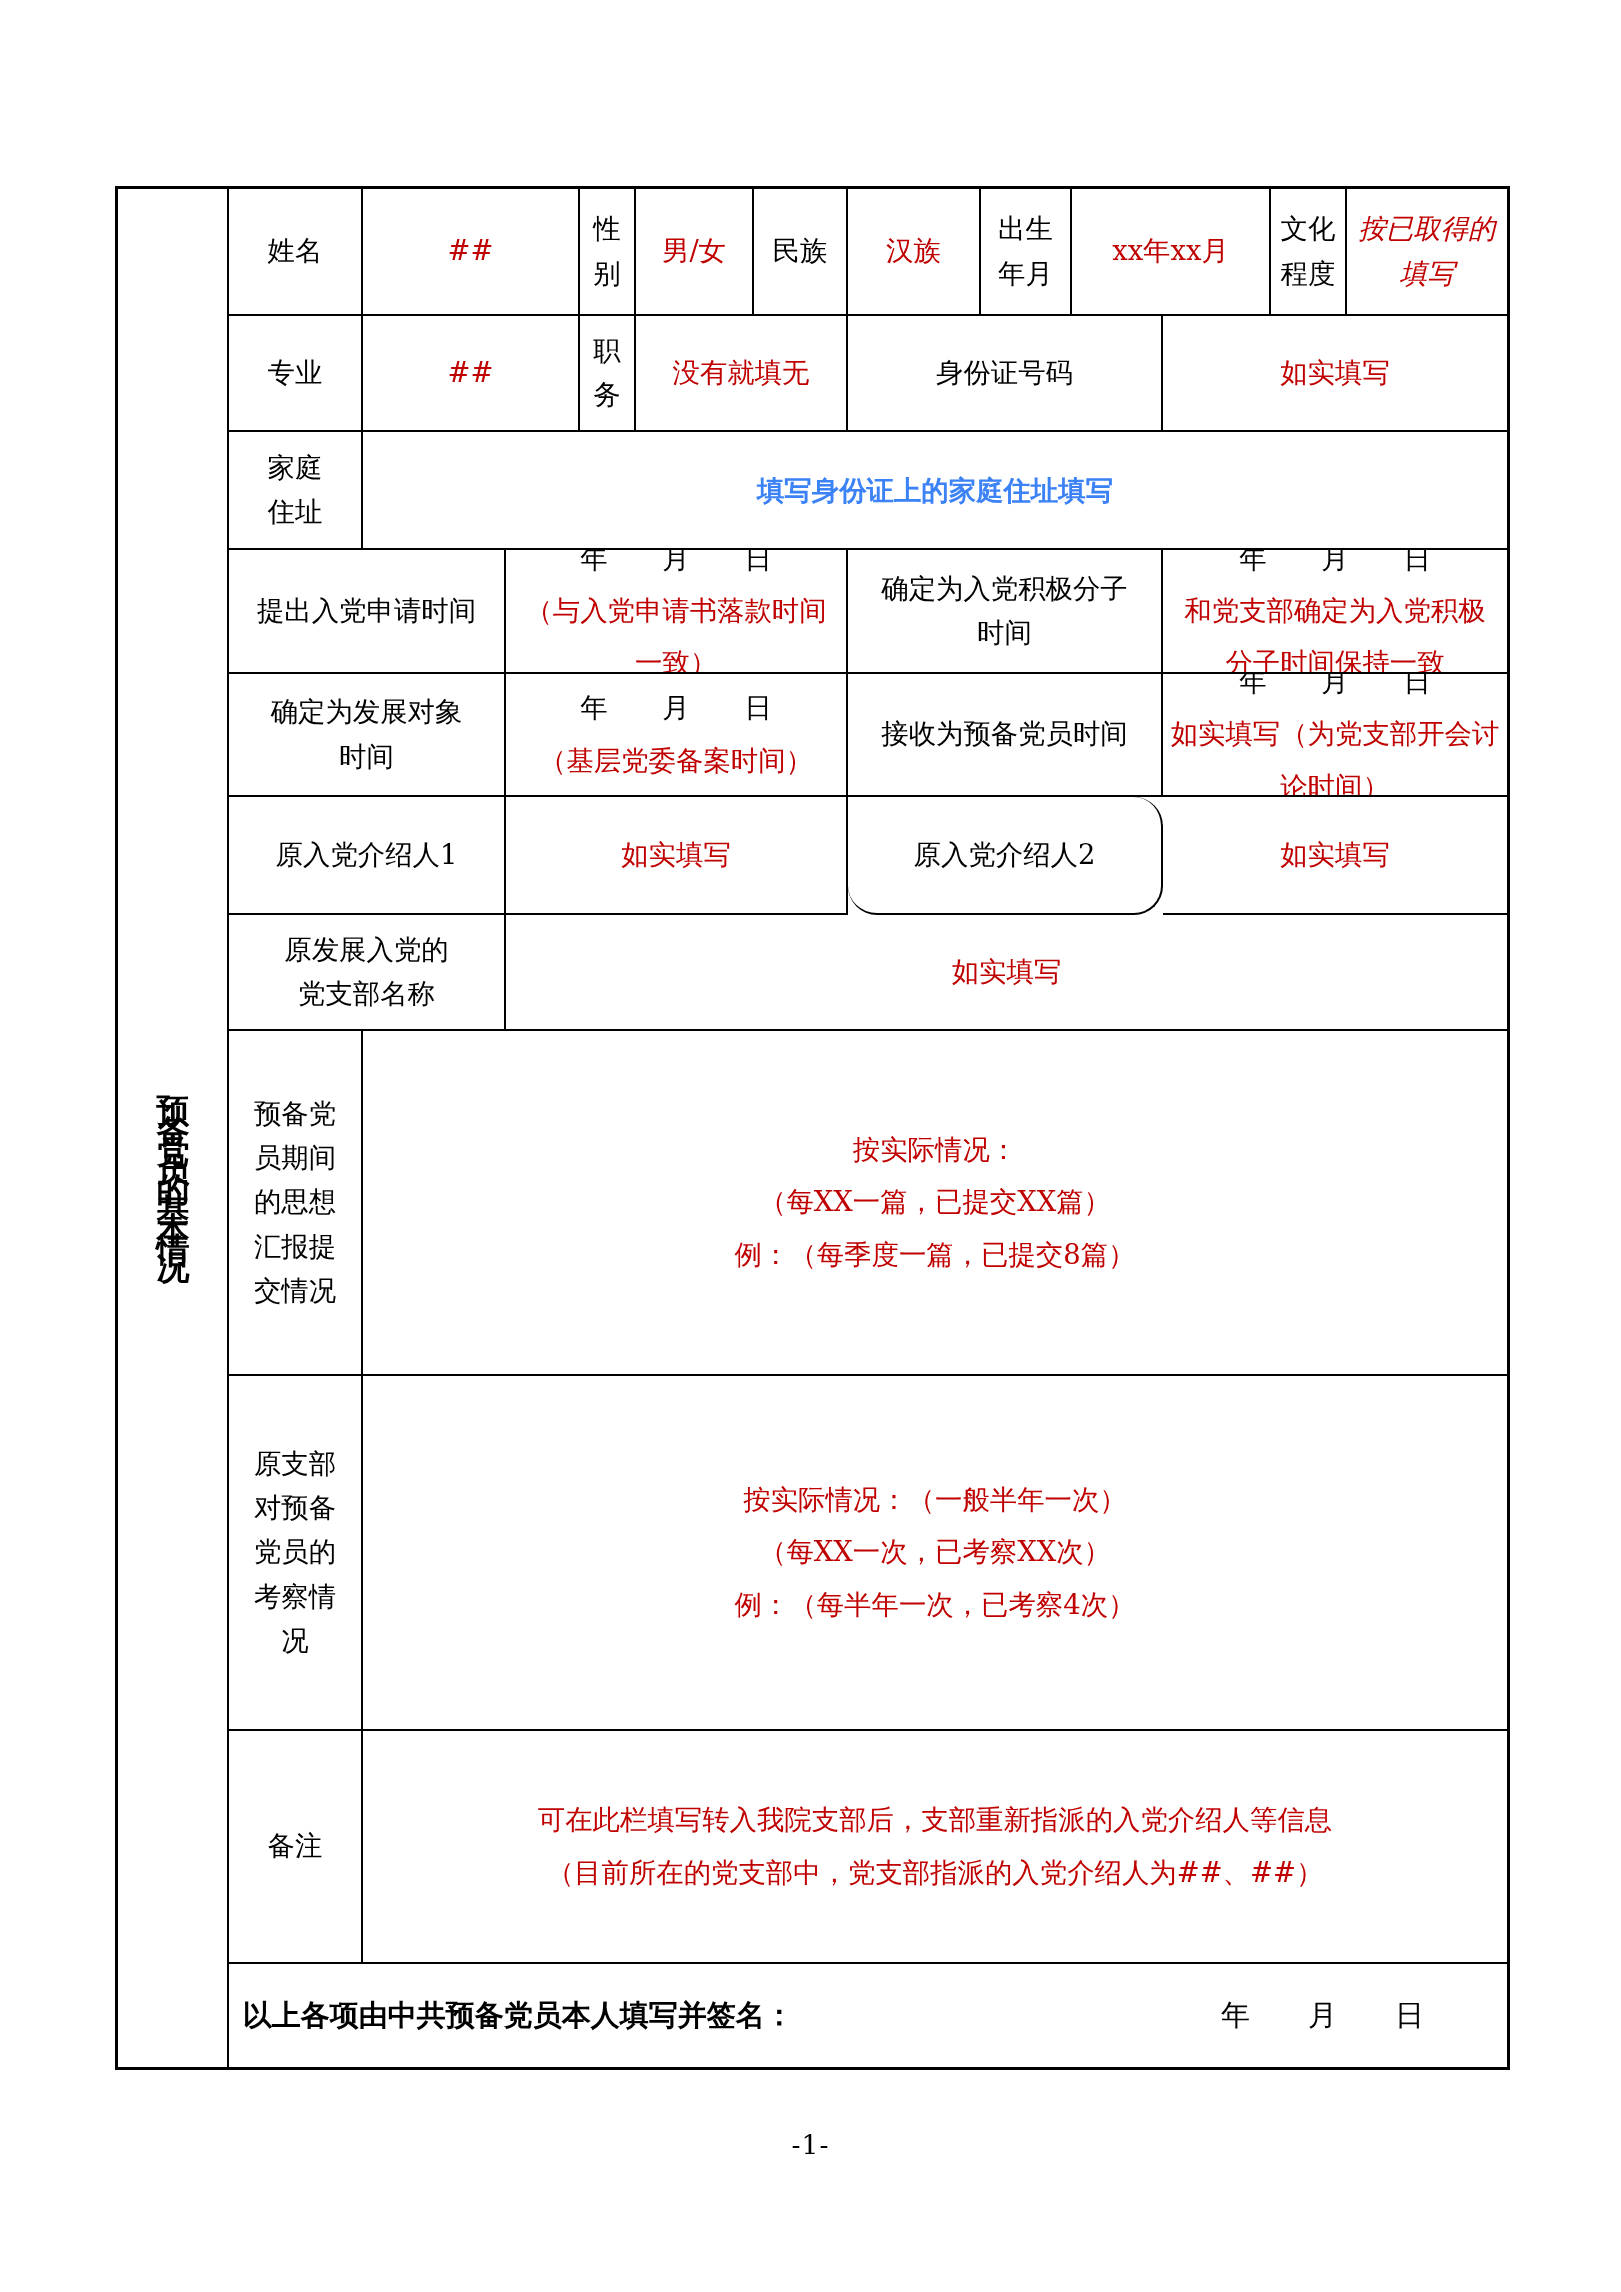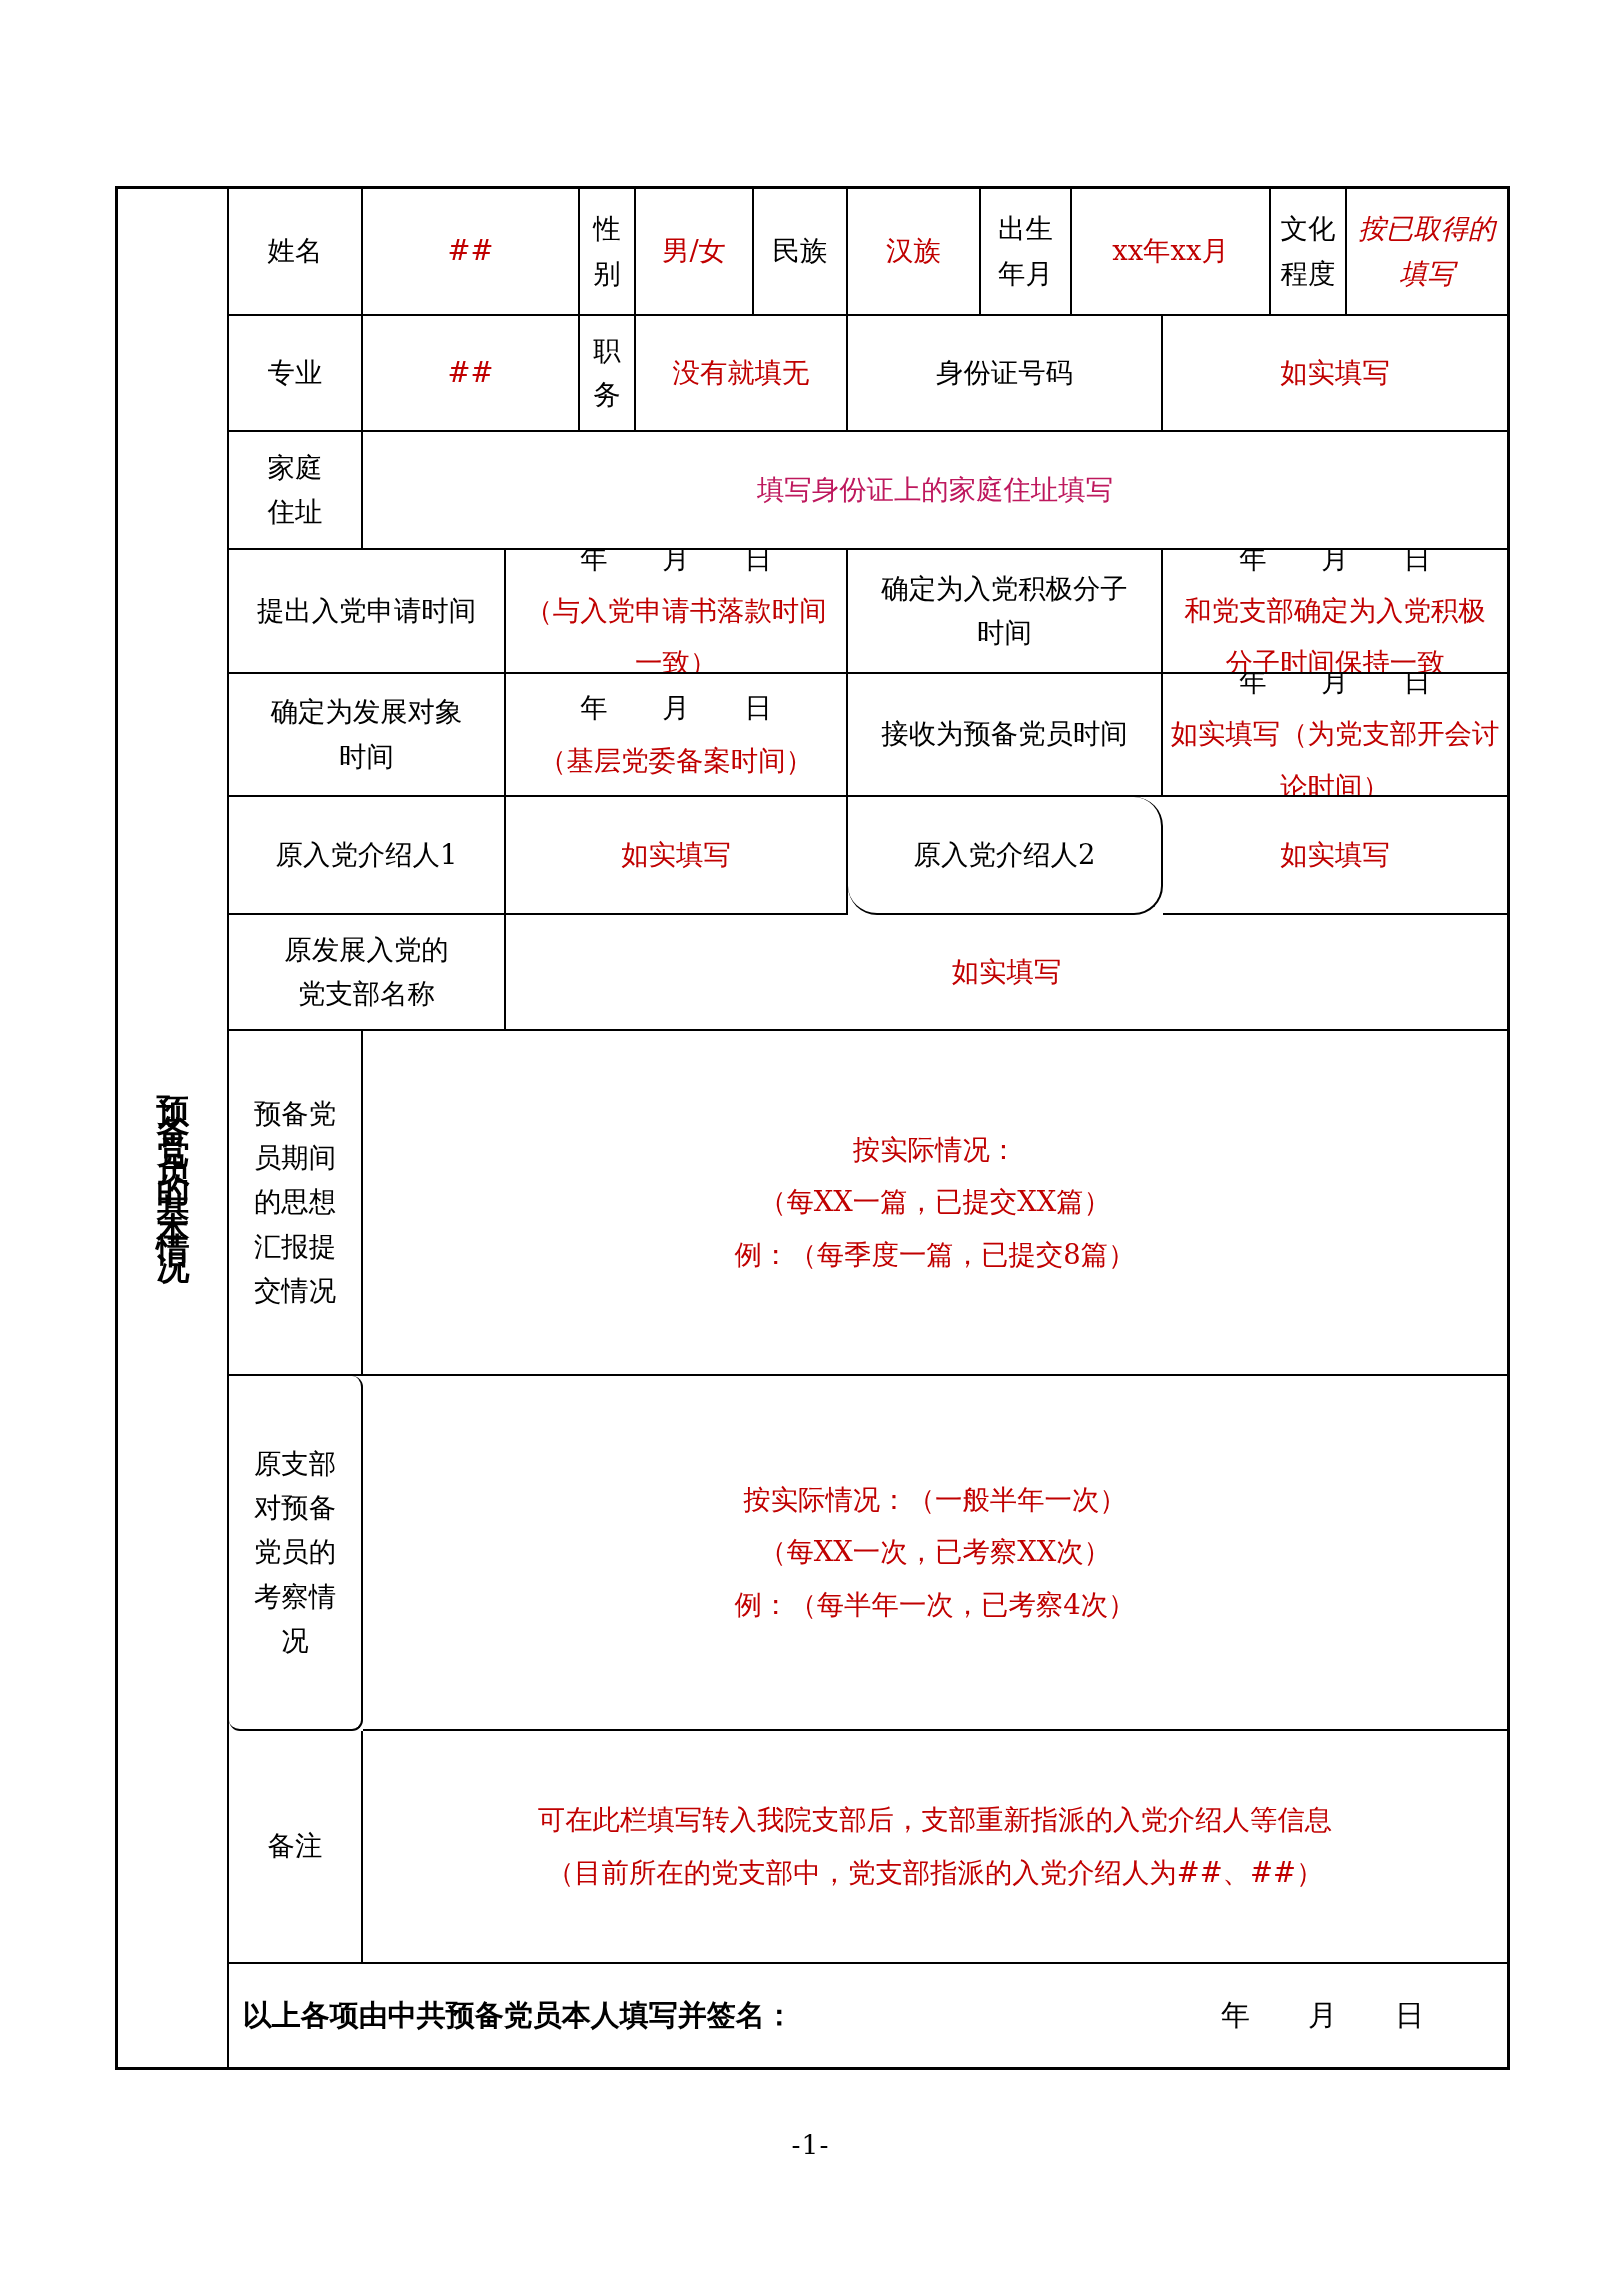--- a/index.html
+++ b/index.html
@@ -76,21 +76,21 @@
 
     <div class="cell" style="grid-row:2;grid-column:1;">专业</div>
     <div class="cell red" style="grid-area: 2 / 2 / auto / 4; color: rgb(192, 0, 0);">##</div>
     <div class="cell" style="grid-row:2;grid-column:4;">职务</div>
     <div class="cell red" style="grid-area: 2 / 5 / auto / 7; color: rgb(192, 0, 0);">没有就填无</div>
     <div class="cell" style="grid-row:2;grid-column:7/10;">身份证号码</div>
     <div class="cell red no-r" style="grid-area: 2 / 10 / auto / 13; color: rgb(192, 0, 0);">如实填写</div>
 
     <div class="cell" style="grid-row:3;grid-column:1;">家庭
 住址</div>
-    <div class="cell red no-r" style="grid-area: 3 / 2 / auto / 13; color: #be185d;">填写身份证上的家庭住址填写</div>
+    <div class="cell red no-r" style="grid-area: 3 / 2 / auto / 13; color: #3b82f6; font-weight: bold;">填写身份证上的家庭住址填写</div>
 
     <div class="cell" style="grid-row:4;grid-column:1/3;">提出入党申请时间</div>
     <div class="cell" style="grid-row:4;grid-column:3/7;">
       <div class="date-line">年　　月　　日</div>
       <div class="red note" style="color: rgb(192, 0, 0);">（与入党申请书落款时间
 一致）</div>
     </div>
     <div class="cell" style="grid-row:4;grid-column:7/10;">确定为入党积极分子
 时间</div>
     <div class="cell no-r" style="grid-row:4;grid-column:10/13;">
@@ -123,21 +123,21 @@
 
     <div class="cell" style="grid-row:8;grid-column:1;">预备党
 员期间
 的思想
 汇报提
 交情况</div>
     <div class="cell red note no-r" style="grid-area: 8 / 2 / auto / 13; color: rgb(192, 0, 0);">按实际情况：
 （每XX一篇，已提交XX篇）
 例：（每季度一篇，已提交8篇）</div>
 
-    <div class="cell" style="grid-row:9;grid-column:1;border-radius:11px;">原支部
+    <div class="cell" style="grid-row:9;grid-column:1;">原支部
 对预备
 党员的
 考察情
 况</div>
     <div class="cell red note no-r" style="grid-area: 9 / 2 / auto / 13; color: rgb(192, 0, 0);">按实际情况：（一般半年一次）
 （每XX一次，已考察XX次）
 例：（每半年一次，已考察4次）</div>
 
     <div class="cell" style="grid-row:10;grid-column:1;">备注</div>
     <div class="cell red note no-r" style="grid-area: 10 / 2 / auto / 13; color: rgb(192, 0, 0);">可在此栏填写转入我院支部后，支部重新指派的入党介绍人等信息

